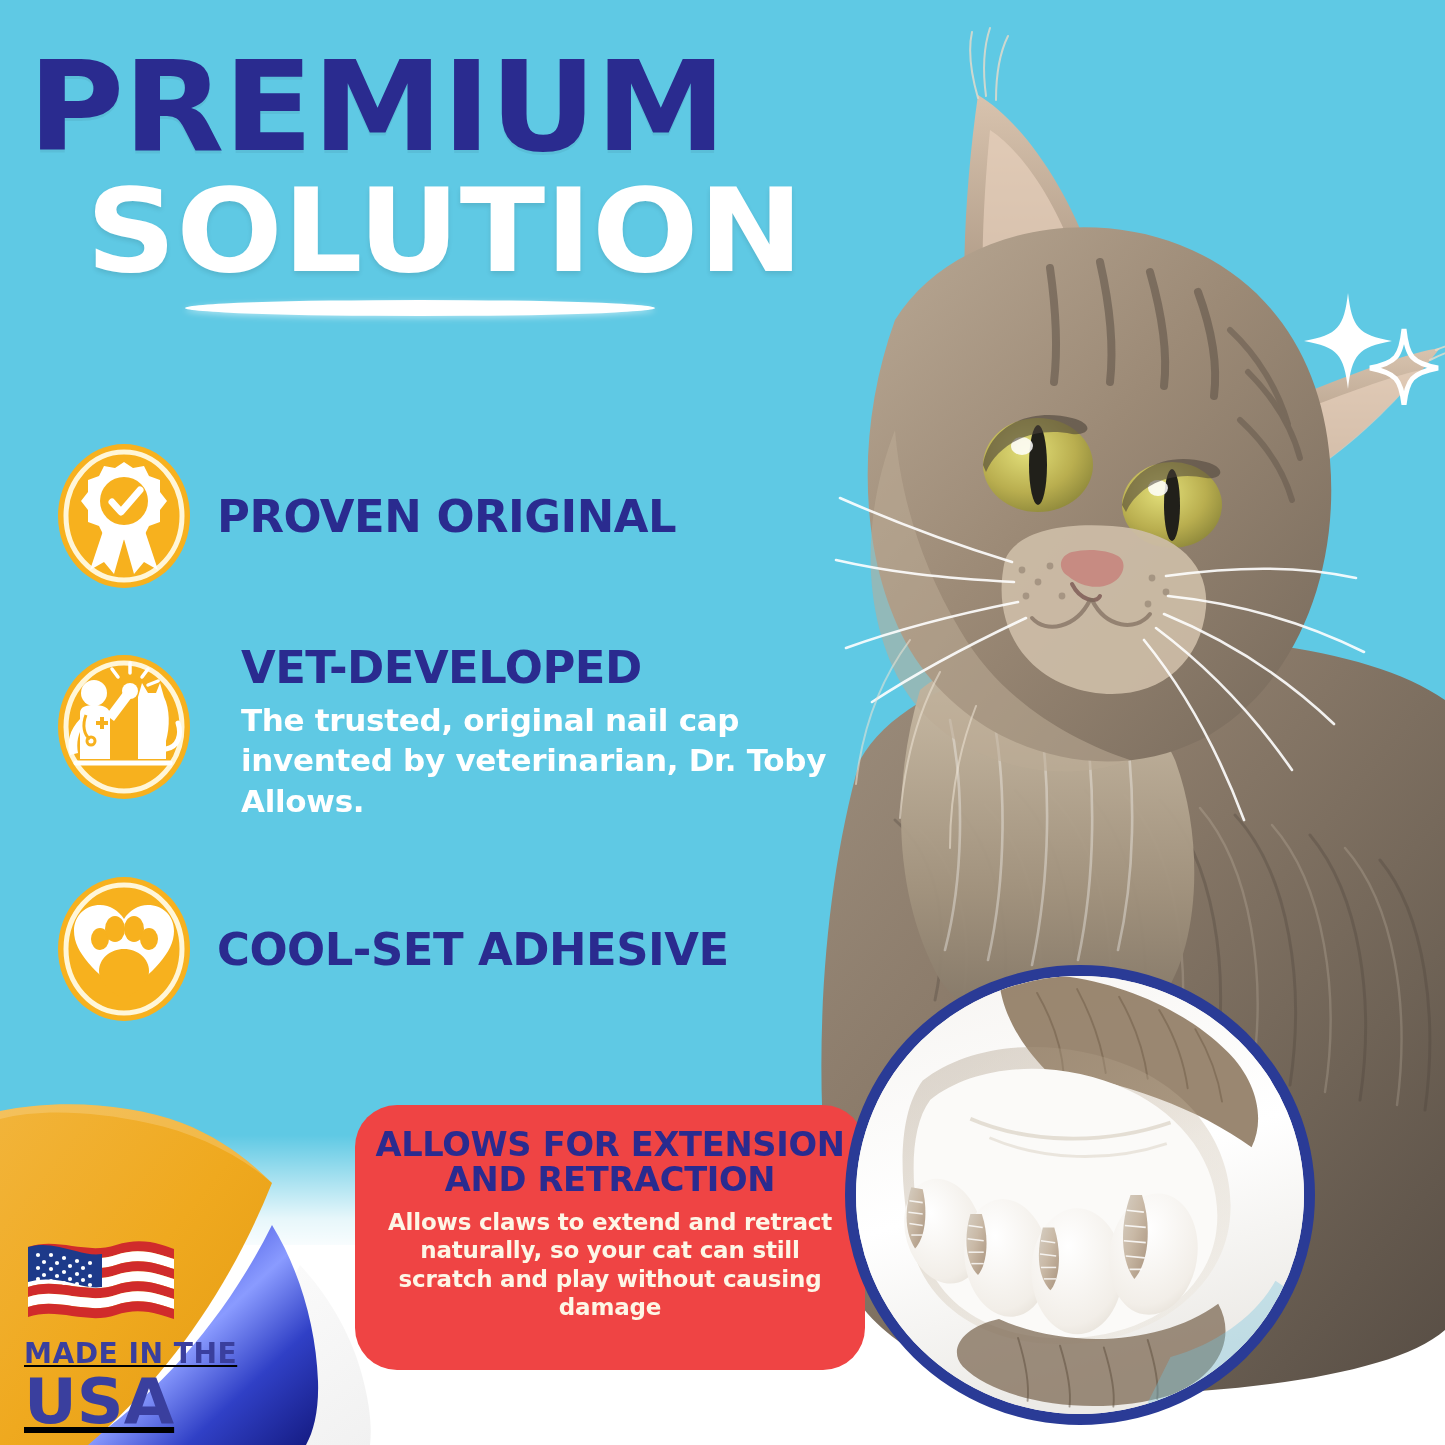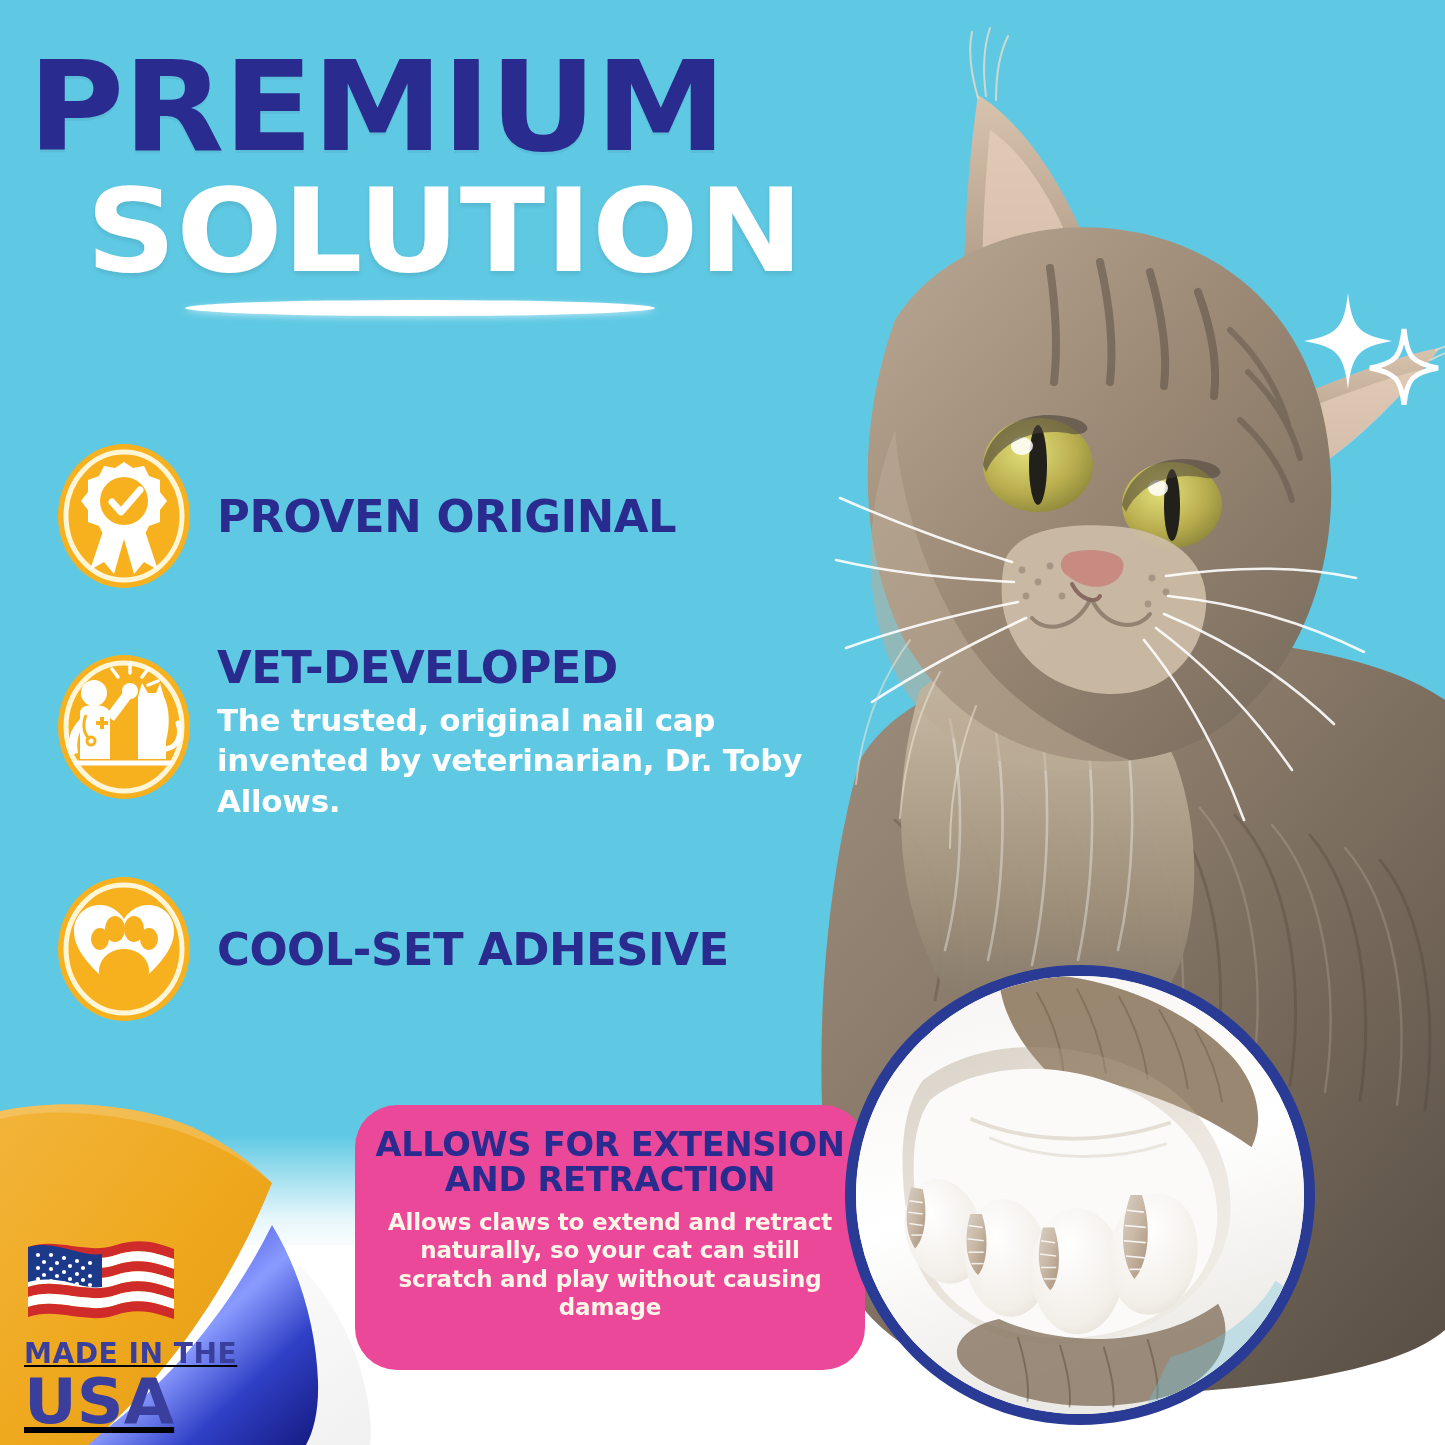--- a/index.html
+++ b/index.html
@@ -83,21 +83,21 @@
     font-family: "DejaVu Sans", sans-serif;
     font-weight: 700;
     font-size: 31px;
     line-height: 1.30;
     color: #ffffff;
     letter-spacing: -0.3px;
     max-width: 600px;
   }
   
   .feature.f1 { margin-bottom: 42px; }
-  .feature.f2 { margin-bottom: 52px; }
+  .feature.f2 { margin-bottom: 52px; gap: 24px; }
   
   .sparkles { position: absolute; left: 1300px; top: 285px; width: 140px; height: 120px; }
   .sparkles svg { display:block; width:100%; height:100%; }
   
   .cat-wrap {
     position: absolute; left: 800px; top: 0px;
     width: 645px; height: 1400px;
     overflow: hidden;
   }
   .cat-svg { position:absolute; left:0; top:0; width:645px; height:1400px; }
@@ -108,21 +108,21 @@
     border-radius: 50%;
     border: 11px solid #2a3b96;
     overflow: hidden;
     background: #f4f2ef;
   }
   .paw-inset svg { display:block; width:100%; height:100%; }
   
   .callout {
     position: absolute; left: 355px; top: 1105px;
     width: 510px; height: 265px;
-    background: #ec4899;
+    background: #ef4444;
     border-radius: 42px 42px 42px 42px;
     padding: 22px 22px 24px 22px;
     text-align: center;
   }
   .callout-title {
     font-family: "DejaVu Sans", sans-serif;
     font-weight: 700;
     font-size: 33px;
     line-height: 1.07;
     color: #2a2b8f;

